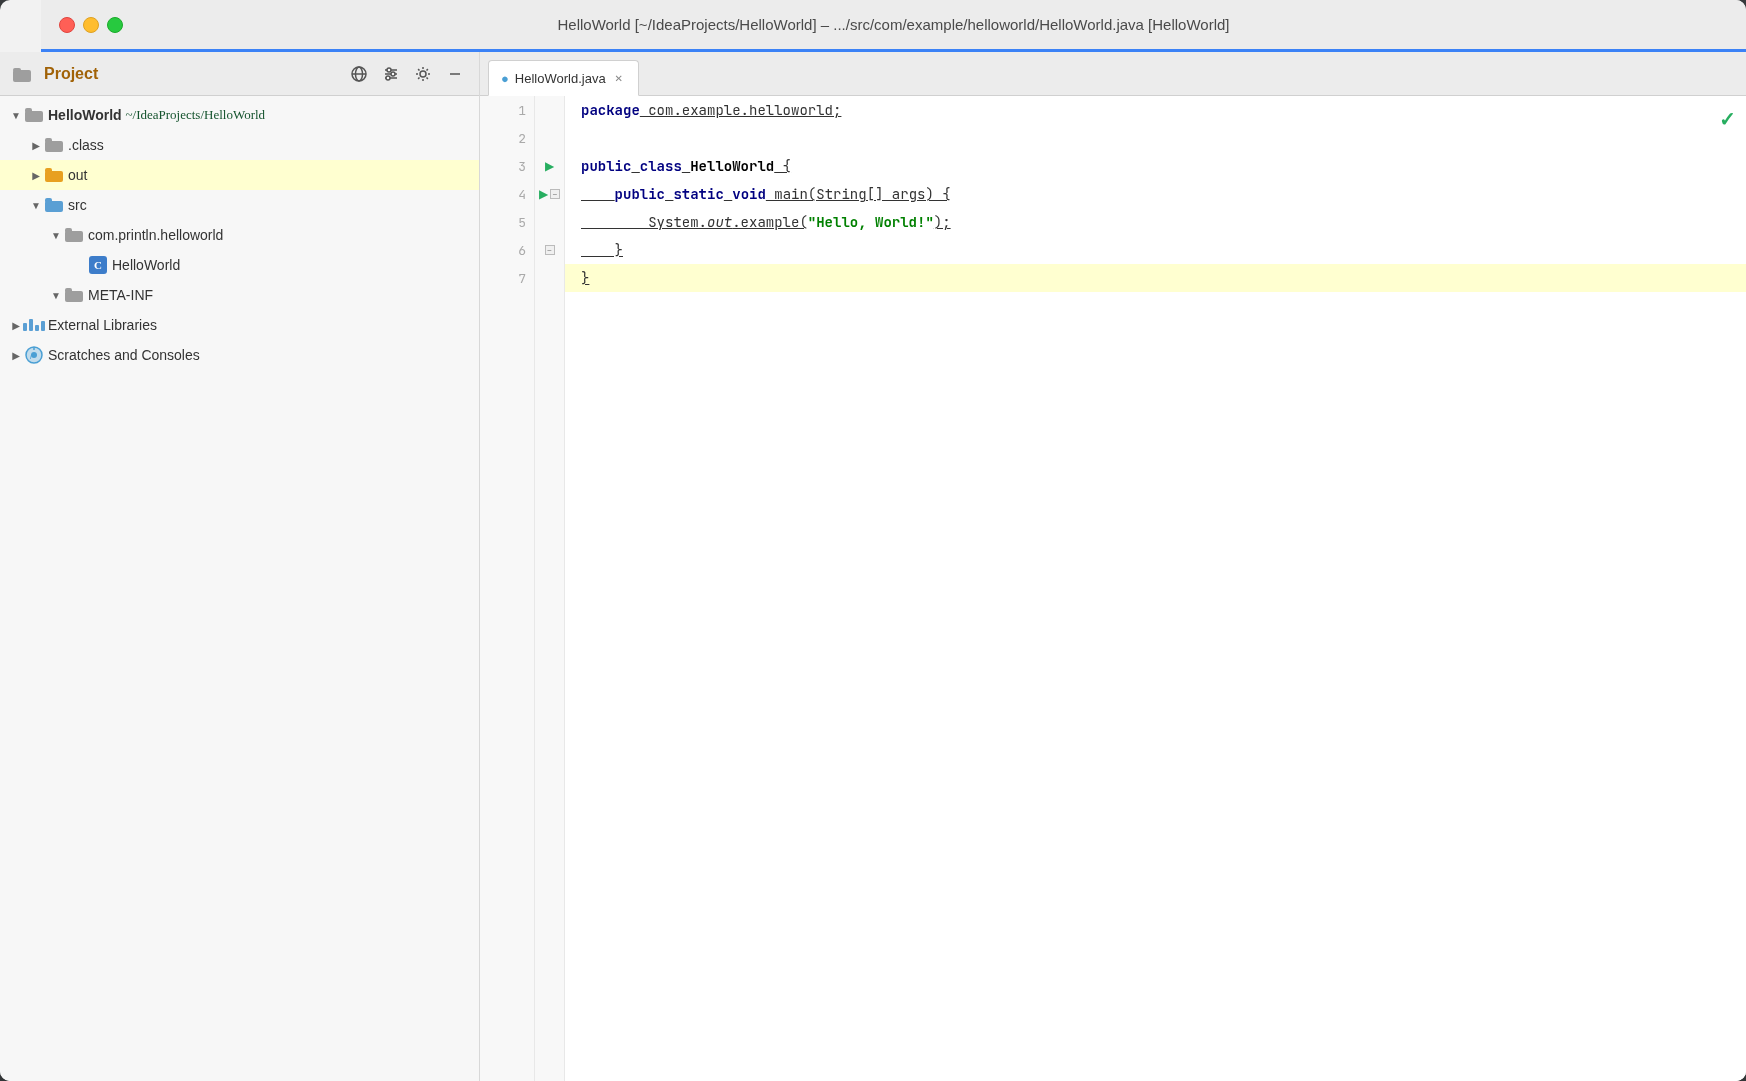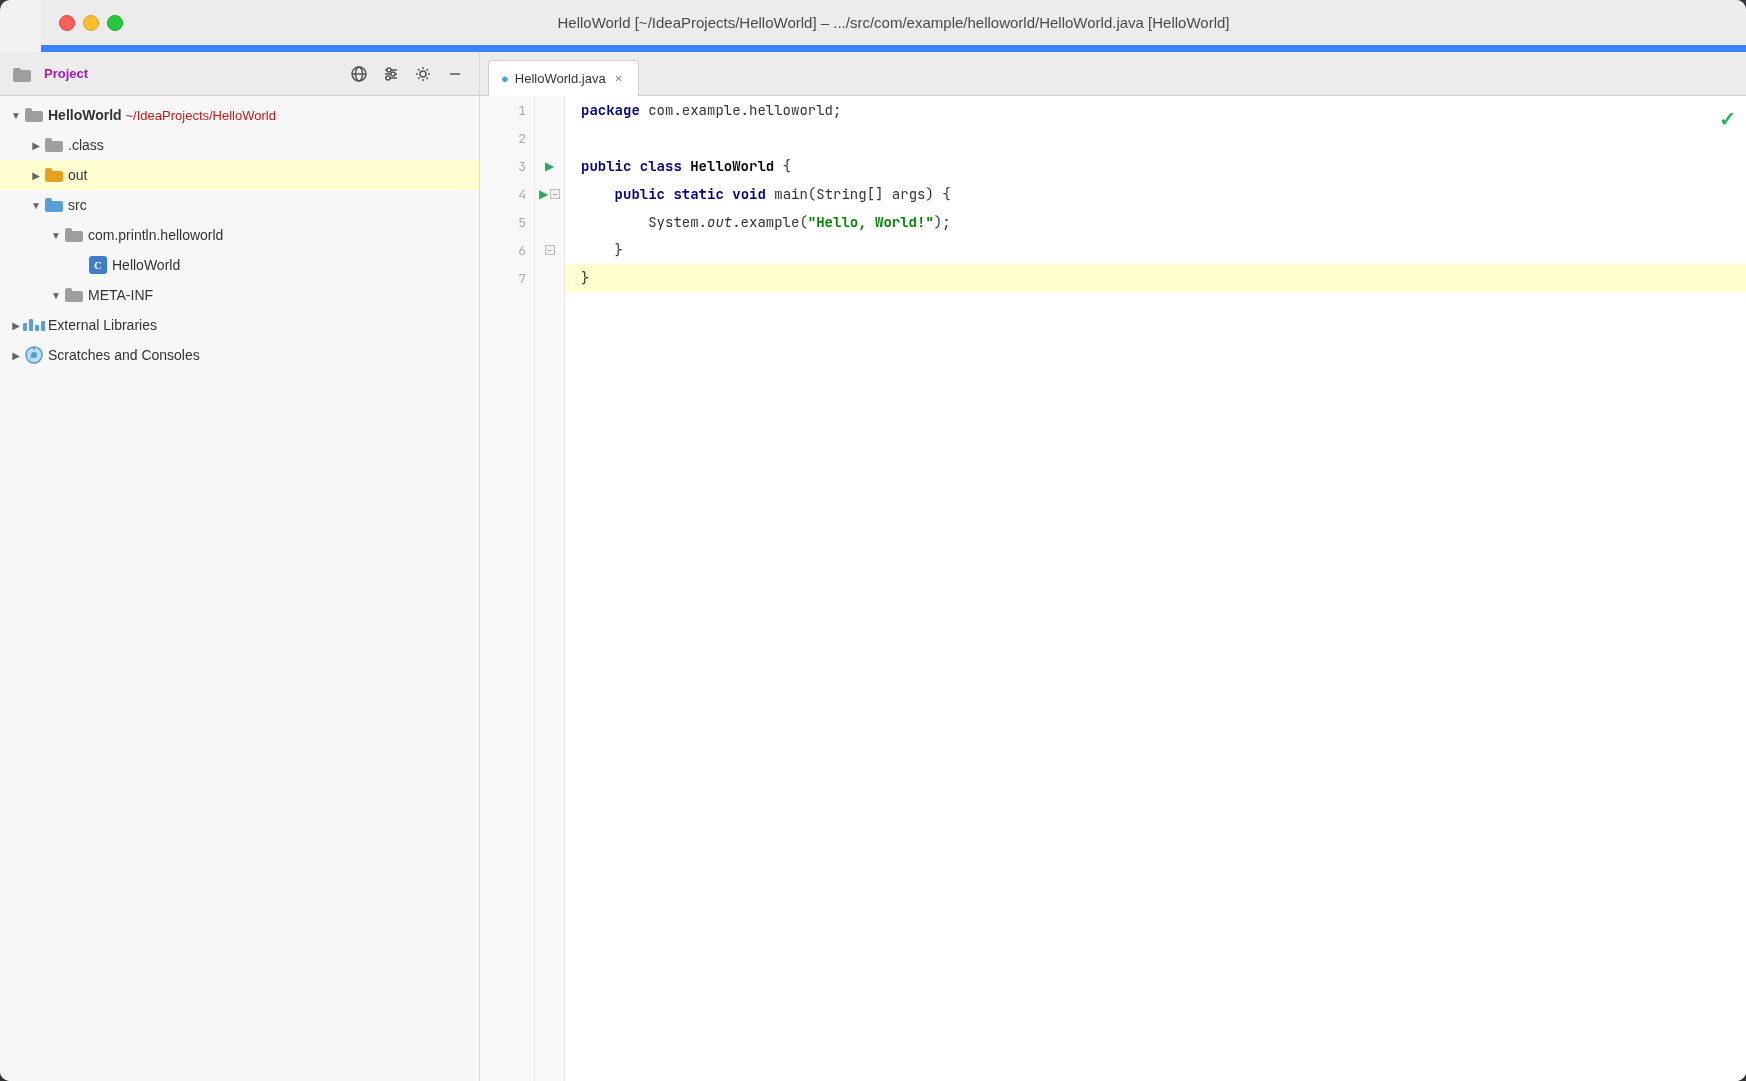--- a/index.html
+++ b/index.html
@@ -20,21 +20,21 @@
       overflow: hidden;
       display: flex;
       flex-direction: column;
       box-shadow: 0 10px 40px rgba(0,0,0,0.4);
     }
 
     
     .titlebar {
       height: 52px;
       background: #ececec;
-      border-bottom: 7px solid #3b82f6;
+      border-bottom: 3px solid #3b82f6;
       display: flex;
       align-items: center;
       justify-content: center;
       position: relative;
       flex-shrink: 0;
       margin-left: 41px;
     }
 
     .titlebar-title {
       font-size: 15px;
@@ -81,23 +81,23 @@
       height: 44px;
       background: #ececec;
       border-bottom: 1px solid #d0d0d0;
       display: flex;
       align-items: center;
       padding: 0 12px;
       gap: 8px;
     }
 
     .sidebar-toolbar-title {
-      font-size: 13px;
+      font-size: 16px;
       font-weight: 600;
-      color: #a21caf;
+      color: #a16207;
       flex: 1;
     }
 
     .toolbar-icon {
       width: 24px;
       height: 24px;
       display: flex;
       align-items: center;
       justify-content: center;
       cursor: pointer;
@@ -296,21 +296,21 @@
     }
 
     .code-line.highlight-bg {
       background: #ffffd0;
     }
 
     .kw { color: #000080; font-weight: bold; }
     .cls { color: #000000; font-weight: bold; }
     .str { color: #008000; font-weight: bold; }
     .italic { font-style: italic; }
-    .normal { color: #333; }
+    .normal { color: #333; text-decoration: underline; }
 
     
     .gutter {
       width: 30px;
       background: #f8f8f8;
       border-right: 1px solid #e8e8e8;
       display: flex;
       flex-direction: column;
       flex-shrink: 0;
     }
@@ -420,21 +420,21 @@
 
         <div class="tree-item" style="padding-left: 8px;">
           <div class="tree-arrow">▼</div>
           <div class="tree-icon">
             <svg width="18" height="14" viewBox="0 0 18 14">
               <rect x="0" y="3" width="18" height="11" rx="2" fill="#9e9e9e"></rect>
               <rect x="0" y="0" width="7" height="5" rx="2" fill="#9e9e9e"></rect>
             </svg>
           </div>
           <span style="font-weight:700; font-size:14px;">HelloWorld</span>&nbsp;
-          <span style="color:#b91c1c; font-size:13px;">~/IdeaProjects/HelloWorld</span>
+          <span style="color:#14532d; font-size:13px;font-family:Liberation Serif, serif;">~/IdeaProjects/HelloWorld</span>
         </div>
 
         <div class="tree-item" style="padding-left: 28px;">
           <div class="tree-arrow">▶</div>
           <div class="tree-icon">
             <svg width="18" height="14" viewBox="0 0 18 14">
               <rect x="0" y="3" width="18" height="11" rx="2" fill="#9e9e9e"></rect>
               <rect x="0" y="0" width="7" height="5" rx="2" fill="#9e9e9e"></rect>
             </svg>
           </div>

